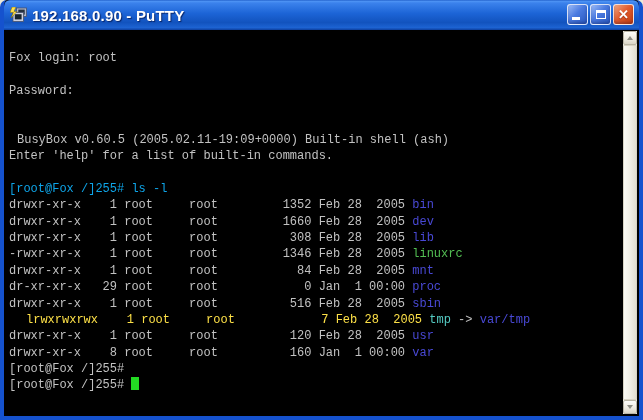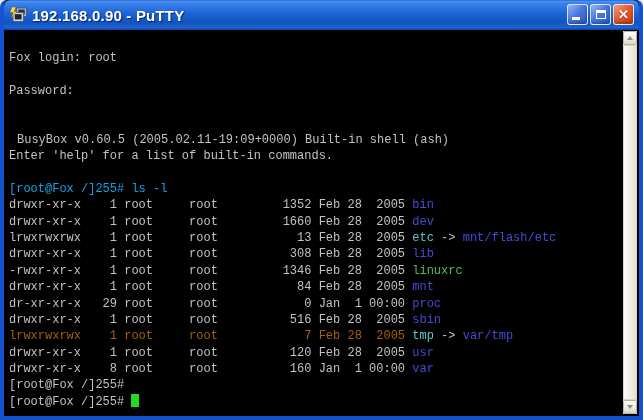--- a/index.html
+++ b/index.html
@@ -97,27 +97,26 @@
         <div class="term-line"><span style="color: rgb(194, 194, 194);"></span></div>
         <div class="term-line"><span style="color: rgb(194, 194, 194);">Password:</span></div>
         <div class="term-line"><span style="color: rgb(194, 194, 194);"></span></div>
         <div class="term-line"><span style="color: rgb(194, 194, 194);"></span></div>
         <div class="term-line"><span style="color: rgb(194, 194, 194); margin-left: 8px;">BusyBox v0.60.5 (2005.02.11-19:09+0000) Built-in shell (ash)</span></div>
         <div class="term-line"><span style="color: rgb(194, 194, 194);">Enter 'help' for a list of built-in commands.</span></div>
         <div class="term-line"><span style="color: rgb(194, 194, 194);"></span></div>
         <div class="term-line"><span style="color: #0ea5e9;">[root@Fox /]255# ls -l</span></div>
         <div class="term-line"><span style="color: rgb(194, 194, 194);">drwxr-xr-x    1 root     root         1352 Feb 28  2005 </span><span style="color: rgb(73, 73, 214);">bin</span></div>
         <div class="term-line"><span style="color: rgb(194, 194, 194);">drwxr-xr-x    1 root     root         1660 Feb 28  2005 </span><span style="color: rgb(73, 73, 214);">dev</span></div>
-        <div class="term-line"><span style="color: rgb(194, 194, 194);">lrwxrwxrwx    1 root     root           13 Feb 28  2005 </span><span style="color: rgb(85, 204, 196);">etc</span><span style="color: rgb(194, 194, 194);"> -&gt; </span><span style="color: rgb(73, 73, 214);">mnt/flash/etc</span></div>
         <div class="term-line"><span style="color: rgb(194, 194, 194);">drwxr-xr-x    1 root     root          308 Feb 28  2005 </span><span style="color: rgb(73, 73, 214);">lib</span></div>
         <div class="term-line"><span style="color: rgb(194, 194, 194);">-rwxr-xr-x    1 root     root         1346 Feb 28  2005 </span><span style="color: rgb(83, 190, 83);">linuxrc</span></div>
         <div class="term-line"><span style="color: rgb(194, 194, 194);">drwxr-xr-x    1 root     root           84 Feb 28  2005 </span><span style="color: rgb(73, 73, 214);">mnt</span></div>
         <div class="term-line"><span style="color: rgb(194, 194, 194);">dr-xr-xr-x   29 root     root            0 Jan  1 00:00 </span><span style="color: rgb(73, 73, 214);">proc</span></div>
         <div class="term-line"><span style="color: rgb(194, 194, 194);">drwxr-xr-x    1 root     root          516 Feb 28  2005 </span><span style="color: rgb(73, 73, 214); margin-top: 48px;">sbin</span></div>
-        <div class="term-line"><span style="color: #a16207;">lrwxrwxrwx    1 root     root            7 Feb 28  2005 </span><span style="color: rgb(85, 204, 196);">tmp</span><span style="color: rgb(194, 194, 194);"> -&gt; </span><span style="color: rgb(73, 73, 214);">var/tmp</span></div>
+        <div class="term-line"><span style="color: #fde047; margin-left: 17px;">lrwxrwxrwx    1 root     root            7 Feb 28  2005 </span><span style="color: rgb(85, 204, 196);">tmp</span><span style="color: rgb(194, 194, 194);"> -&gt; </span><span style="color: rgb(73, 73, 214);">var/tmp</span></div>
         <div class="term-line"><span style="color: rgb(194, 194, 194);">drwxr-xr-x    1 root     root          120 Feb 28  2005 </span><span style="color: rgb(73, 73, 214);">usr</span></div>
         <div class="term-line"><span style="color: rgb(194, 194, 194);">drwxr-xr-x    8 root     root          160 Jan  1 00:00 </span><span style="color: rgb(73, 73, 214);">var</span></div>
         <div class="term-line"><span style="color: rgb(194, 194, 194);">[root@Fox /]255#</span></div>
         <div class="term-line"><span style="color: rgb(194, 194, 194);">[root@Fox /]255# </span><span class="cursor" style="background: rgb(35, 218, 35);"></span></div>
       </div>
     <div class="scrollbar">
       <div class="sb-btn">
           <span class="arr arr-up"></span>
         </div>
       <div class="sb-track">

